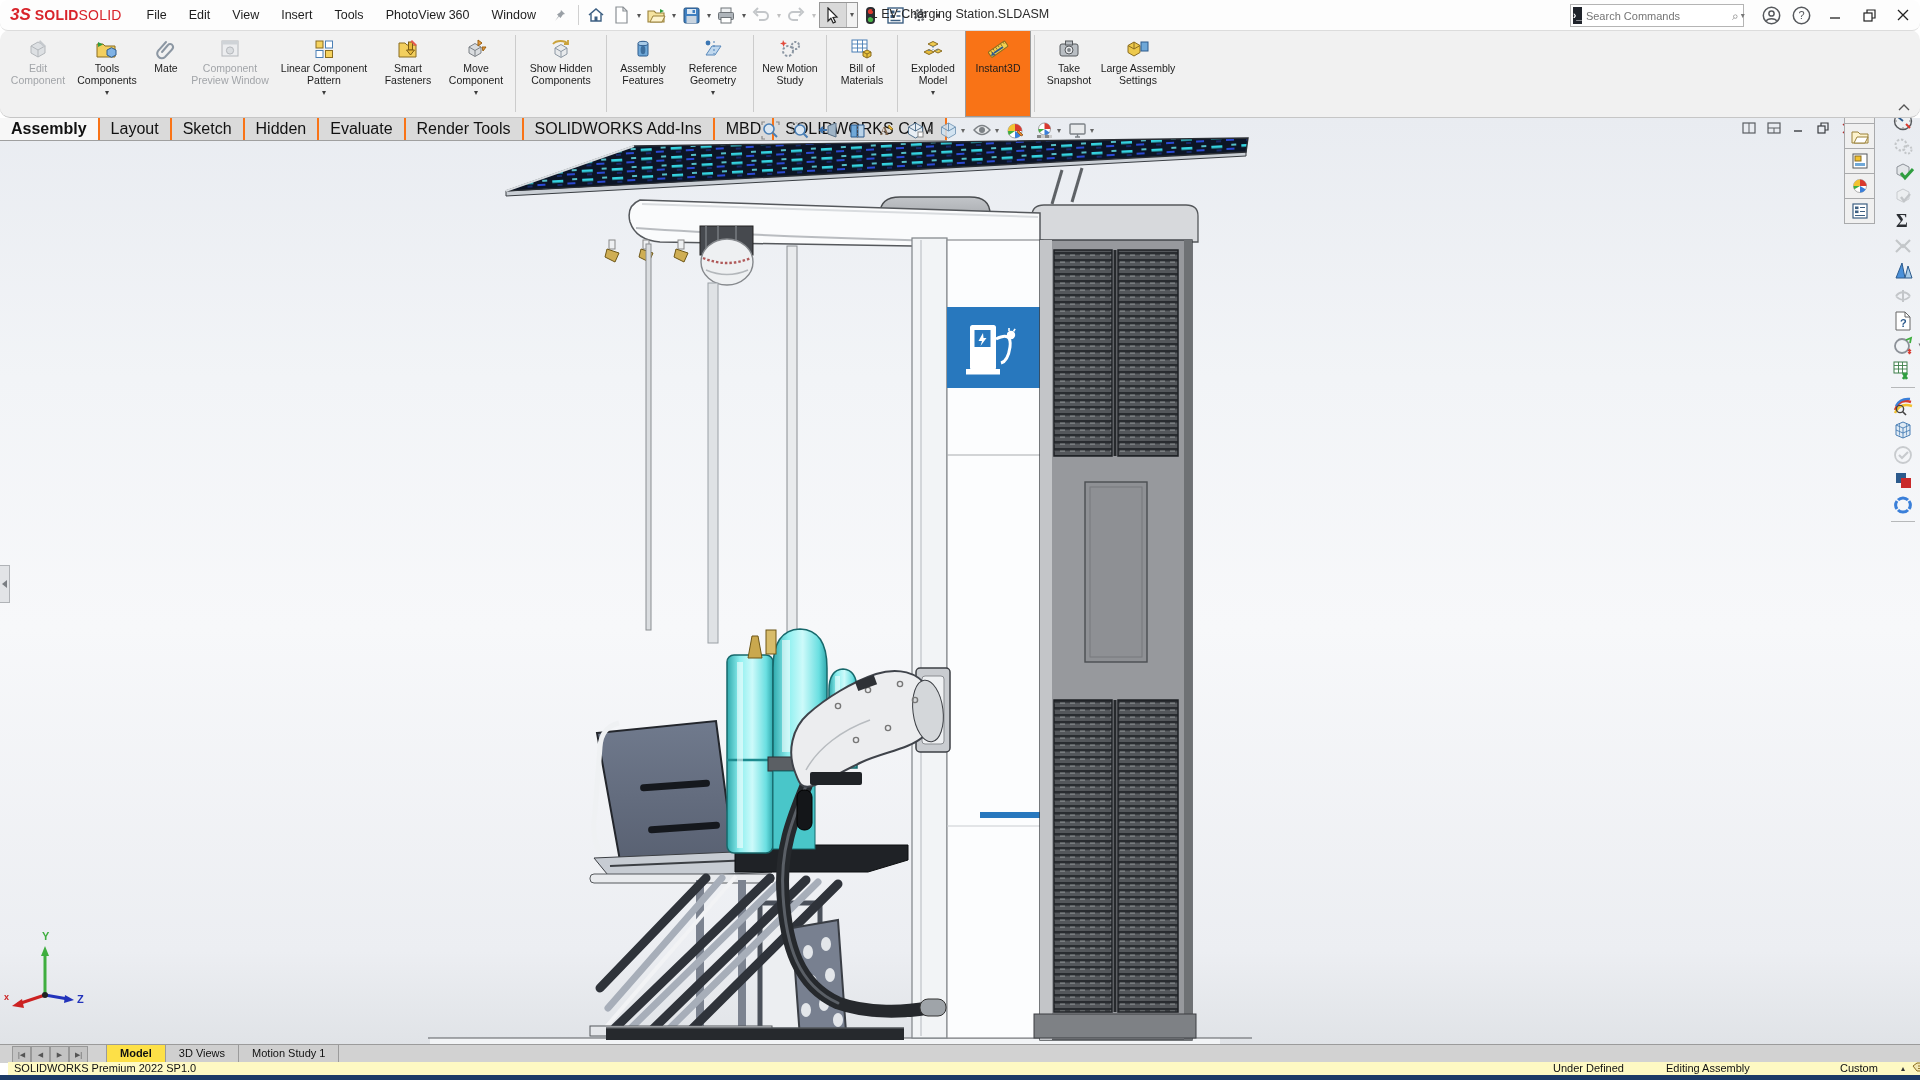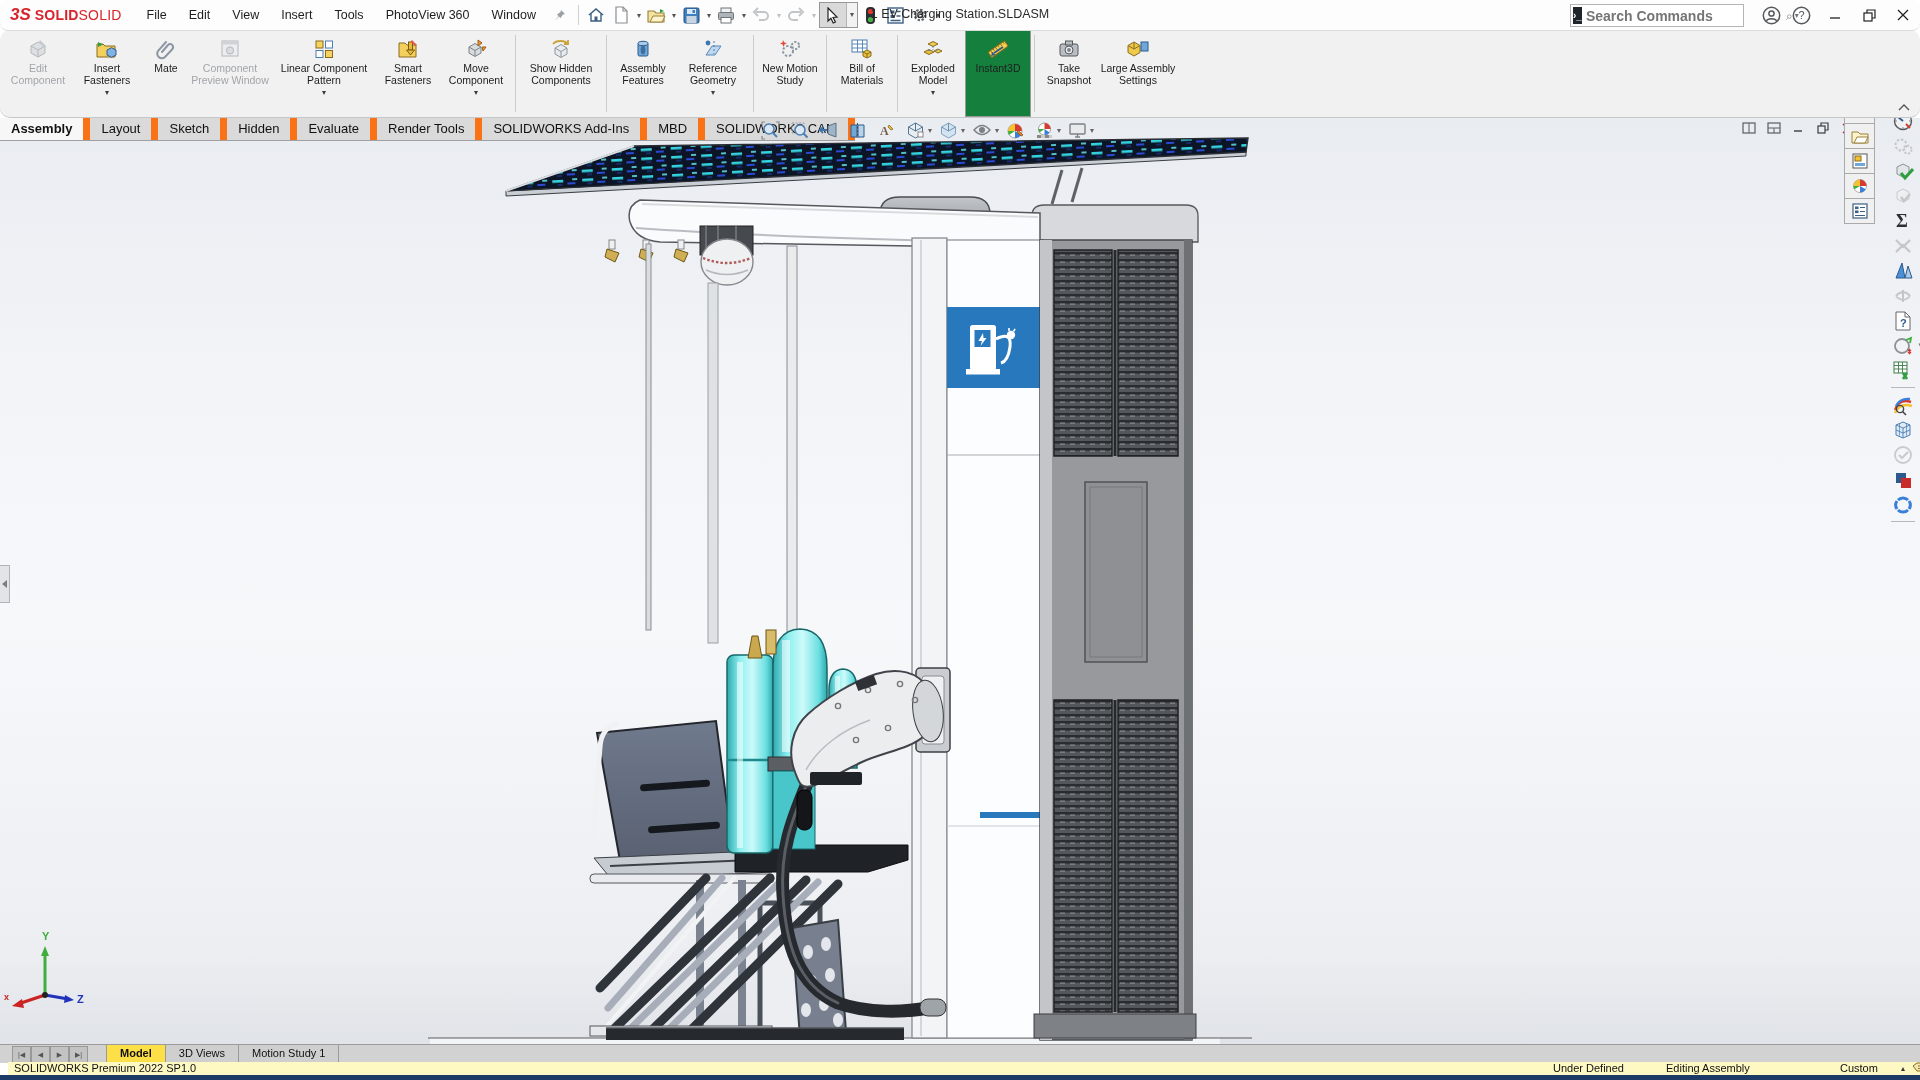--- a/index.html
+++ b/index.html
@@ -21,45 +21,45 @@
   .qcaret.dis{color:#c0c0c0;}
   .qsel{display:flex;align-items:center;border:1px solid #979797;background:#d9d9d9;height:24px;}
   .qsel .qbtn{width:26px;}
   .qsel .qcaret{border-left:1px solid #b5b5b5;height:100%;line-height:24px;background:#f2f2f2;}
   #doctitle{position:absolute;left:50%;top:0;transform:translateX(-50%);font-size:12.5px;
     color:#2a2a2a;line-height:29px;white-space:nowrap;}
   #searchbox{position:absolute;left:1570px;top:4px;width:172px;height:21px;border:1px solid #b4b4b4;
     background:#fff;display:flex;align-items:center;}
   #searchbox .sicon{width:17px;height:17px;background:#20242b;margin-left:2px;color:#fff;font-size:10px;
     display:flex;align-items:center;justify-content:center;font-weight:bold;}
-  #searchbox input{border:none;outline:none;flex:1;font-size:14px;color:#444;padding:0 4px;
-    font-family:"Liberation Sans",sans-serif;background:transparent;font-weight:bold;}
+  #searchbox input{border:none;outline:none;flex:1;font-size:11px;color:#444;padding:0 4px;
+    font-family:"Liberation Sans",sans-serif;background:transparent;}
   #searchbox .mag{color:#8a8a8a;font-size:12px;margin-right:2px;}
   #searchbox .scaret{font-size:8px;color:#777;margin-right:3px;}
   .titleicons{position:absolute;right:104px;top:0;display:flex;}
   .ticon{width:30px;height:30px;display:flex;align-items:center;justify-content:center;}
   .winbtns{position:absolute;right:0;top:0;display:flex;}
   .winbtn{width:34px;height:30px;display:flex;align-items:center;justify-content:center;color:#222;}
   
   #ribbon{position:absolute;top:30px;left:0;width:1920px;height:88px;background:#f1f1f1;
     border-bottom:1px solid #c6c6c6;display:flex;align-items:stretch;padding-left:6px;box-sizing:border-box;z-index:40;border-radius:10px;}
   .rbtn{display:flex;flex-direction:column;align-items:center;padding-top:5px;box-sizing:border-box;
     font-size:10.5px;line-height:1.13;text-align:center;color:#1d1d1d;}
   .rbtn .ricon{height:26px;display:flex;align-items:flex-end;justify-content:center;}
   .rbtn .rlabel{margin-top:2px;}
   .rbtn .rcaret{font-size:8px;color:#3c3c3c;margin-top:1px;height:9px;}
   .rbtn.disabled{color:#a2a5a9;}
-  .rbtn.pressed{background:#15803d;border:1px solid #9a9a9a;padding-top:4px;}
+  .rbtn.pressed{background:#f97316;border:1px solid #9a9a9a;padding-top:4px;}
   .rdiv{width:1px;background:#cccccc;margin:5px 3px;}
   #ribcollapse{position:absolute;right:10px;top:104px;z-index:45;}
   
   #viewport{position:absolute;top:118px;left:0;width:1920px;height:926px;
     background:linear-gradient(#e9ecf1 0%,#f2f4f7 28%,#f7f8fa 55%,#eceef2 90%,#e0e3e7 100%);overflow:hidden;}
   #doctabs{position:absolute;top:0;left:0;display:flex;height:22px;border-bottom:1px solid #9f9f9f;background:#d6d8da;}
-  .dtab{padding:0 11px;line-height:21px;font-size:13px;color:#111;background:#dadada;border-right:7px solid #f97316;white-space:nowrap;}
+  .dtab{padding:0 11px;line-height:21px;font-size:16px;color:#111;background:#dadada;border-right:2px solid #f97316;white-space:nowrap;}
   .dtab.active{background:#f7f7f7;font-weight:bold;}
   #headsup{position:absolute;top:2px;left:756px;display:flex;align-items:center;height:20px;}
   .hicon{margin:0 5px;display:flex;align-items:center;}
   .hcaret{font-size:8px;color:#666;margin-left:-2px;margin-right:2px;}
   #docwinctl{position:absolute;top:4px;left:1742px;display:flex;align-items:center;}
   .dwc{width:25px;text-align:center;color:#4c5055;}
   #leftpanetab{position:absolute;left:0;top:447px;width:9px;height:36px;background:#e2e4e7;
     border:1px solid #b0b3b7;border-left:none;display:flex;align-items:center;justify-content:center;}
   #leftpanetab .tri{width:0;height:0;border-top:4px solid transparent;border-bottom:4px solid transparent;border-right:5px solid #7a7e83;}
   
@@ -252,21 +252,21 @@
     <span class="rlabel">Edit Component</span>
   </div>
   <div class="rbtn" style="width:74px">
     <span class="ricon">
         <svg width="24" height="24" viewBox="0 0 24 24">
           <path d="M2 7h6l2 2h10v11H2z" fill="#f3cf5e" stroke="#8a6c20"></path>
           <path d="M3 5l5 2.5L3 10z" fill="#2f9e3f"></path>
           <path d="M12 13l4.5-2.3L21 13v5l-4.5 2.3L12 18z" fill="#7fb2e5" stroke="#2c5a8c"></path>
         </svg>
       </span>
-    <span class="rlabel">Insert Fasteners</span>
+    <span class="rlabel">Tools Components</span>
     <span class="rcaret">▾</span>
   </div>
   <div class="rbtn" style="width:44px">
     <span class="ricon">
         <svg width="24" height="24" viewBox="0 0 24 24">
           <path d="M8 15l6-7c1.2-1.5 3.5-1.3 4.5.3 1 1.5.6 3.2-.7 4.5L11 20c-2 2-5.2 1.7-6.8-.6-1.5-2.1-1-4.7.8-6.6L12 5" stroke="#8c97a3" stroke-width="2" fill="none" stroke-linecap="round"></path>
         </svg>
       </span>
     <span class="rlabel">Mate</span>
   </div>

